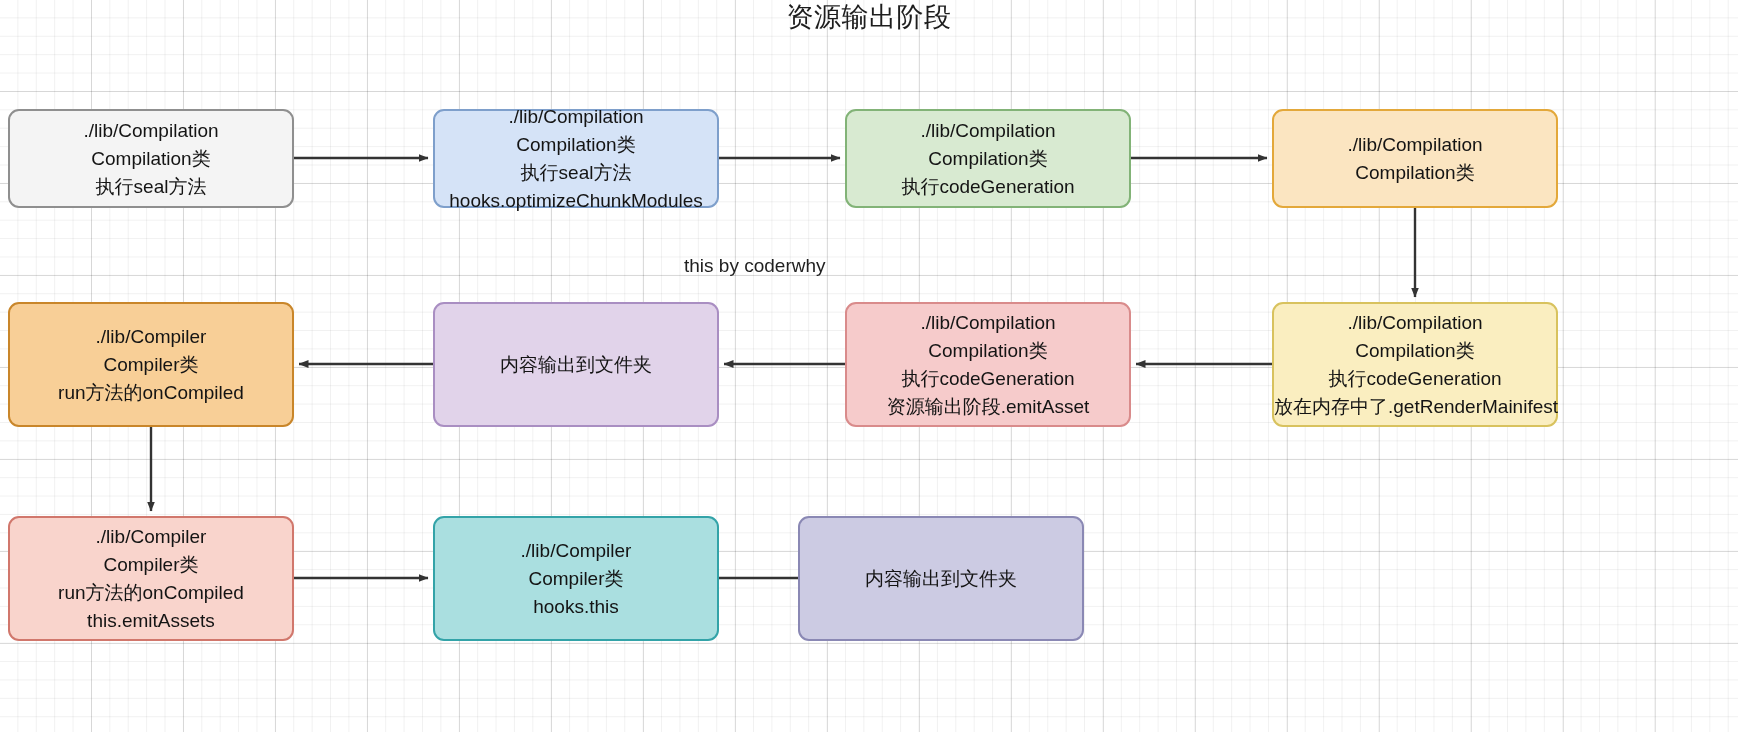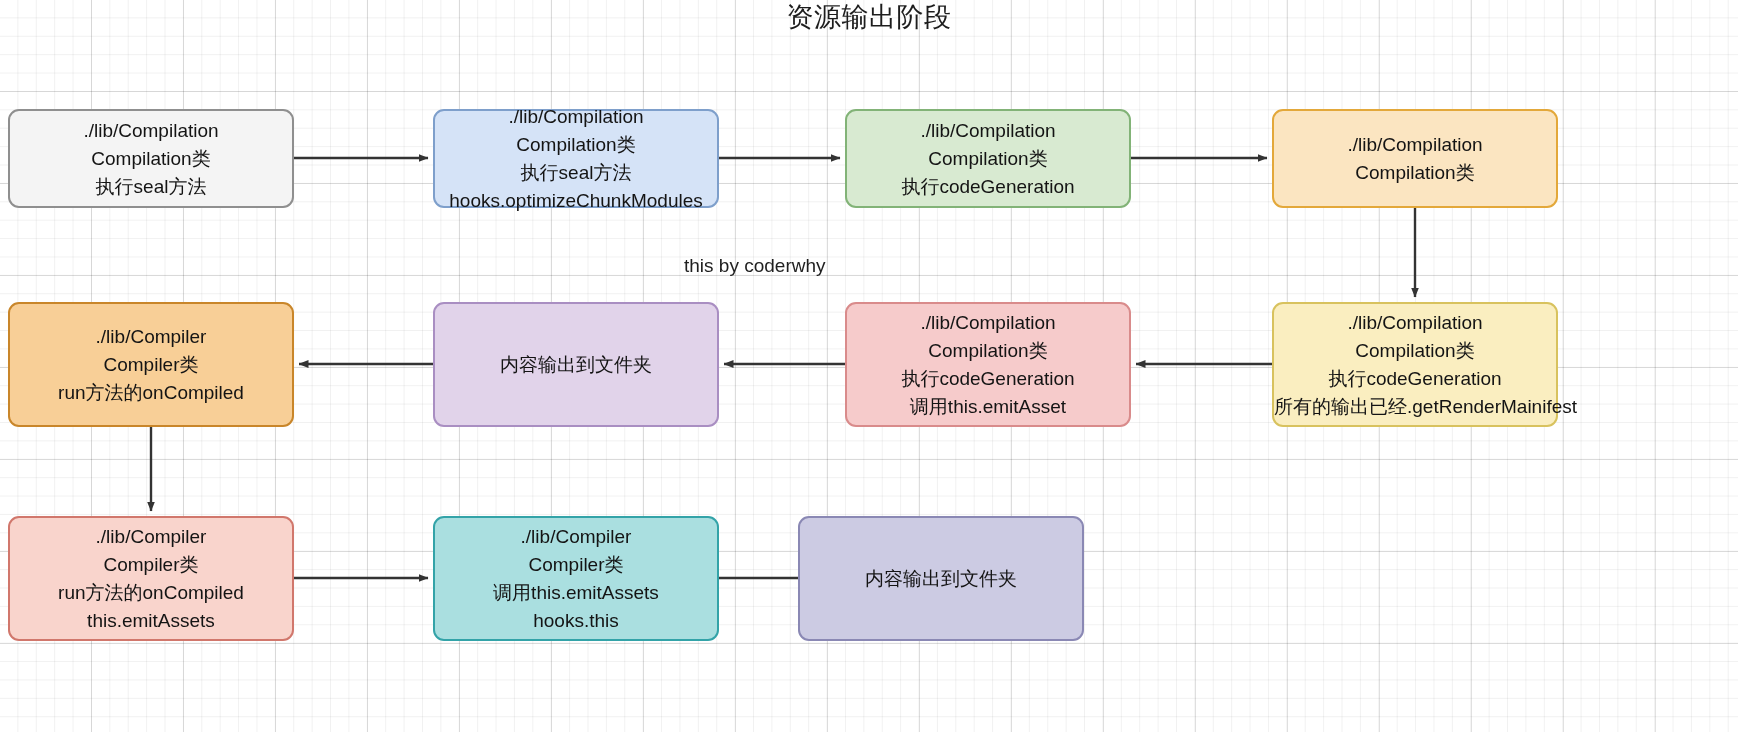--- a/index.html
+++ b/index.html
@@ -132,29 +132,29 @@
       <div class="lines">
         <span class="ln">./lib/Compilation</span>
         <span class="ln">Compilation类</span>
       </div>
     </div>
   <div class="node" id="node-get-render-mainifest" style="left: 1272px; top: 302px; width: 286px; height: 125px; background: rgb(250, 238, 192); border-color: rgb(216, 194, 94);">
       <div class="lines">
         <span class="ln">./lib/Compilation</span>
         <span class="ln">Compilation类</span>
         <span class="ln">执行codeGeneration</span>
-        <span class="ln">所有的输出已经.getRenderMainifest</span>
+        <span class="ln">放在内存中了.getRenderMainifest</span>
       </div>
     </div>
   <div class="node" id="node-emit-asset" style="left: 845px; top: 302px; width: 286px; height: 125px; background: rgb(246, 203, 203); border-color: rgb(217, 139, 139);">
       <div class="lines">
         <span class="ln">./lib/Compilation</span>
         <span class="ln">Compilation类</span>
         <span class="ln">执行codeGeneration</span>
-        <span class="ln">调用this.emitAsset</span>
+        <span class="ln">资源输出阶段.emitAsset</span>
       </div>
     </div>
   <div class="node" id="node-in-memory" style="left: 433px; top: 302px; width: 286px; height: 125px; background: rgb(225, 211, 234); border-color: rgb(169, 142, 194);">
       <div class="lines">
         <span class="ln">内容输出到文件夹</span>
       </div>
     </div>
   <div class="node" id="node-on-compiled" style="left: 8px; top: 302px; width: 286px; height: 125px; background: rgb(248, 207, 151); border-color: rgb(201, 134, 42);">
       <div class="lines">
         <span class="ln">./lib/Compiler</span>
@@ -167,21 +167,20 @@
         <span class="ln">./lib/Compiler</span>
         <span class="ln">Compiler类</span>
         <span class="ln">run方法的onCompiled</span>
         <span class="ln">this.emitAssets</span>
       </div>
     </div>
   <div class="node" id="node-hooks-emit" style="left: 433px; top: 516px; width: 286px; height: 125px; background: rgb(170, 223, 224); border-color: rgb(51, 163, 168);">
       <div class="lines">
         <span class="ln">./lib/Compiler</span>
         <span class="ln">Compiler类</span>
-        <span class="ln">调用this.emitAssets</span>
         <span class="ln">hooks.this</span>
       </div>
     </div>
   <div class="node" id="node-output-to-folder" style="left: 798px; top: 516px; width: 286px; height: 125px; background: rgb(204, 203, 227); border-color: rgb(138, 136, 180);">
       <div class="lines">
         <span class="ln">内容输出到文件夹</span>
       </div>
     </div>
 
 </div>

